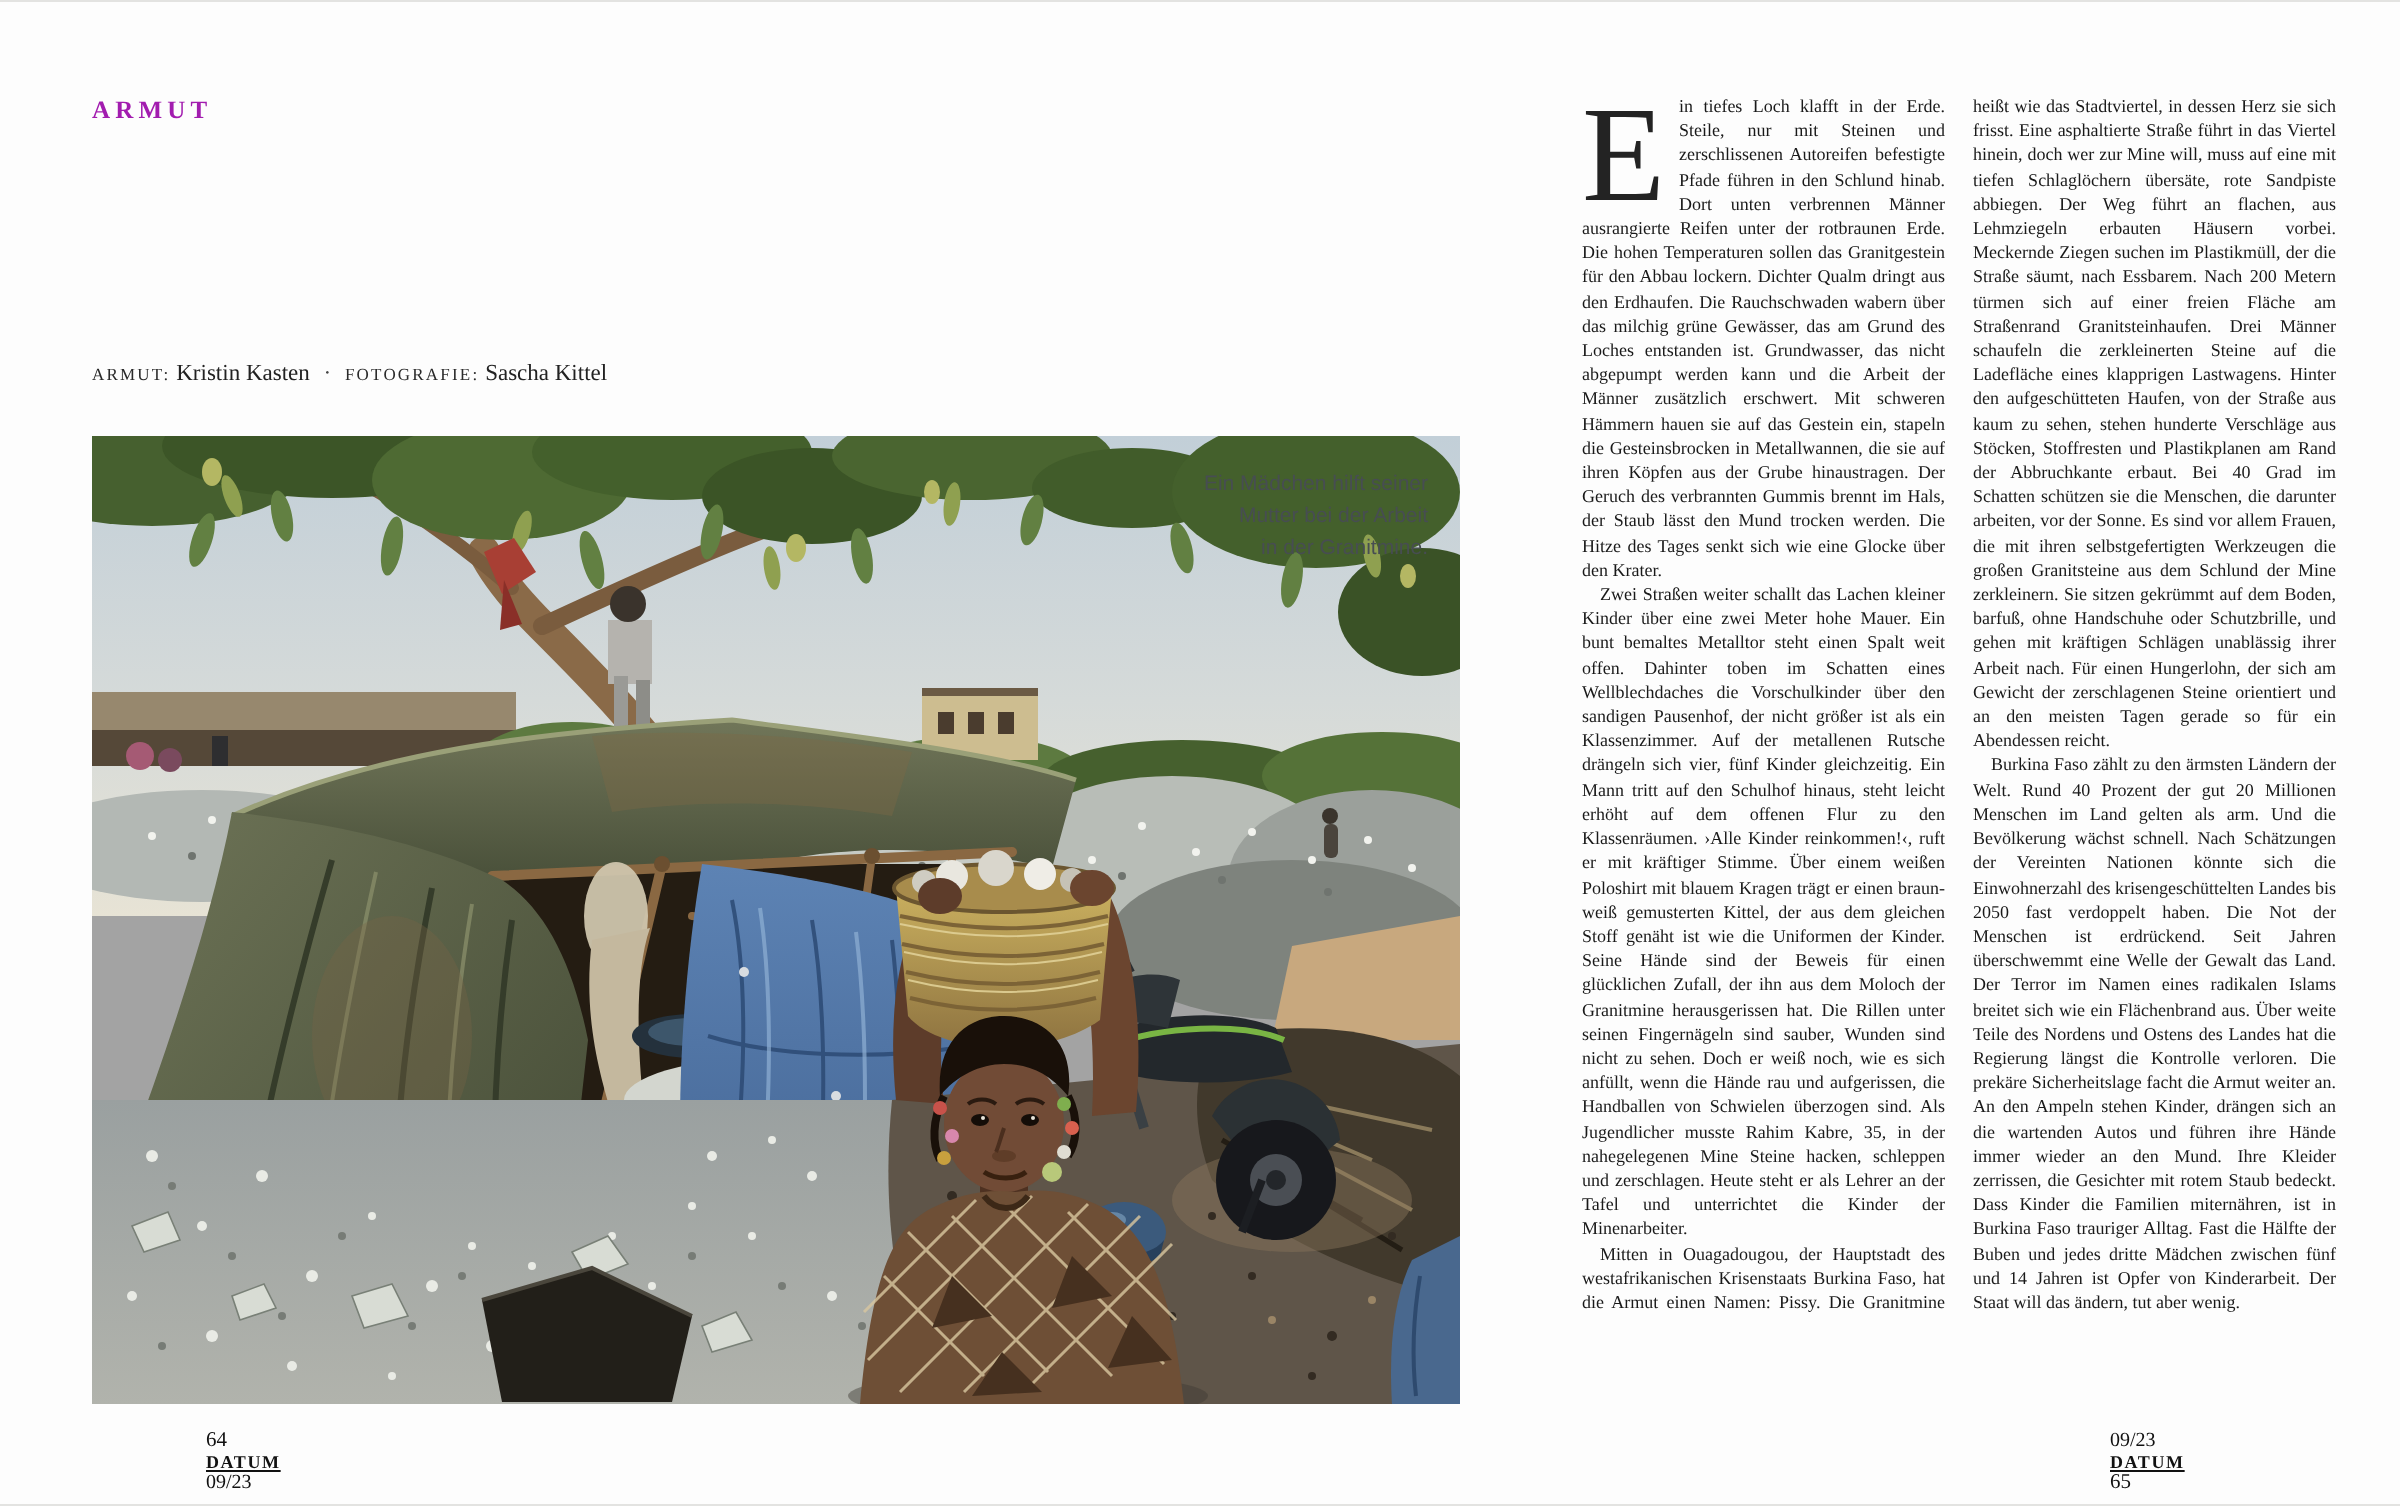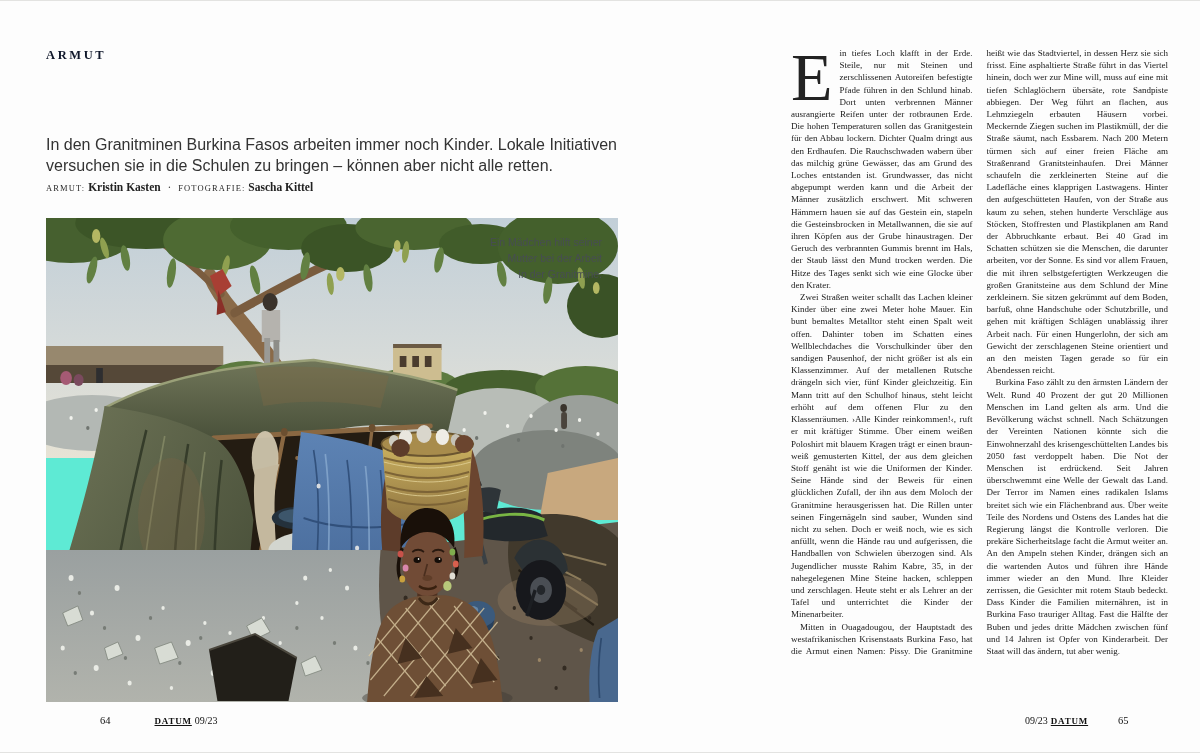--- a/index.html
+++ b/index.html
@@ -1,64 +1,62 @@
 <!DOCTYPE html>
 <html lang="de"><head>
 <meta charset="utf-8">
 <style>
   html,body{margin:0;padding:0;background:#ffffff;}
   .sheet{position:relative;width:1200px;height:753px;background:#fdfdfd;overflow:hidden;
          font-family:"Liberation Serif",serif;color:#1a1a1a;}
   .edge{position:absolute;left:0;width:1200px;height:1px;background:#e3e3e1;}
   
   .kicker{position:absolute;left:46px;top:48px;font-size:12.5px;font-weight:700;
-          letter-spacing:2.6px;color:#0f172a;}
+          letter-spacing:2.6px;color:#a21caf;}
   .headline{position:absolute;left:44px;top:66px;font-size:46px;line-height:54px;
             font-weight:700;letter-spacing:-0.6px;color:#151515;}
   .standfirst{position:absolute;left:46px;top:134px;width:640px;font-family:"Liberation Sans",sans-serif;
               font-size:16px;line-height:21px;color:#333333;white-space:pre-line;}
   .byline{position:absolute;left:46px;top:181px;font-size:11.5px;color:#222;}
   .byline .lab{font-size:8.5px;letter-spacing:1.1px;font-weight:400;color:#2a2a2a;}
-  .byline .nm{font-weight:700;text-align:center;}
+  .byline .nm{font-weight:400;text-align:center;}
   .byline .sep{margin:0 4px;color:#444;}
   
-  .photo{position:absolute;left:46px;top:218px;width:572px;height:484px;overflow:hidden;background:#5eead4;}
+  .photo{position:absolute;left:46px;top:218px;width:684px;height:484px;overflow:hidden;background:#a3a3a3;}
   .photo svg{display:block;width:100%;height:100%;}
   .photo-caption{position:absolute;right:16px;top:16px;text-align:right;
       font-family:"Liberation Sans",sans-serif;font-size:10.5px;line-height:16px;
       color:#474d52;white-space:pre-line;}
   
   .bodytext{position:absolute;left:791px;top:47px;width:377px;
       column-count:2;column-gap:14px;
       font-size:9px;line-height:12.2px;text-align:justify;color:#191919;
       hyphens:auto;-webkit-hyphens:auto;}
   .bodytext p{margin:0;}
   .bodytext p + p{text-indent:9px;}
   .dropcap{float:left;font-size:68px;line-height:56px;height:57px;
       padding:2px 7px 0 0;font-weight:400;color:#232323;}
   
-  .folio{position:absolute;top:715px;font-size:10.5px;color:#111;display:flex;align-items:baseline;}
+  .folio{position:absolute;top:715px;font-size:10.5px;color:#111;display:flex;align-items:baseline;flex-direction:column;}
   .folio .mag{font-weight:700;letter-spacing:0.8px;font-size:9px;text-decoration:underline;}
   .folio .iss{font-size:10px;margin-left:3px;}
   .folio-left{left:100px;}
   .folio-left .num{margin-right:44px;}
   .folio-right{left:1025px;}
   .folio-right .num{margin-left:30px;text-align:right;}
   .folio-right .iss{margin:0 3px 0 0;}
 </style>
 </head>
 <body>
 
 <div class="sheet">
   <div class="edge" style="top:0"></div>
   <div class="edge" style="top:752px"></div>
 
   <div class="kicker">ARMUT</div>
-  <div class="standfirst">In den Granitminen Burkina Fasos arbeiten immer noch Kinder. Lokale Initiativen
-versuchen sie in die Schulen zu bringen – können aber nicht alle retten.</div>
   <div class="byline">
     <span class="lab">ARMUT:</span>
     <span class="nm">Kristin Kasten</span>
     <span class="sep">·</span>
     <span class="lab">FOTOGRAFIE:</span>
     <span class="nm">Sascha Kittel</span>
   </div>
 
   <div class="photo">
     <svg viewBox="0 0 684 484" preserveAspectRatio="none">

